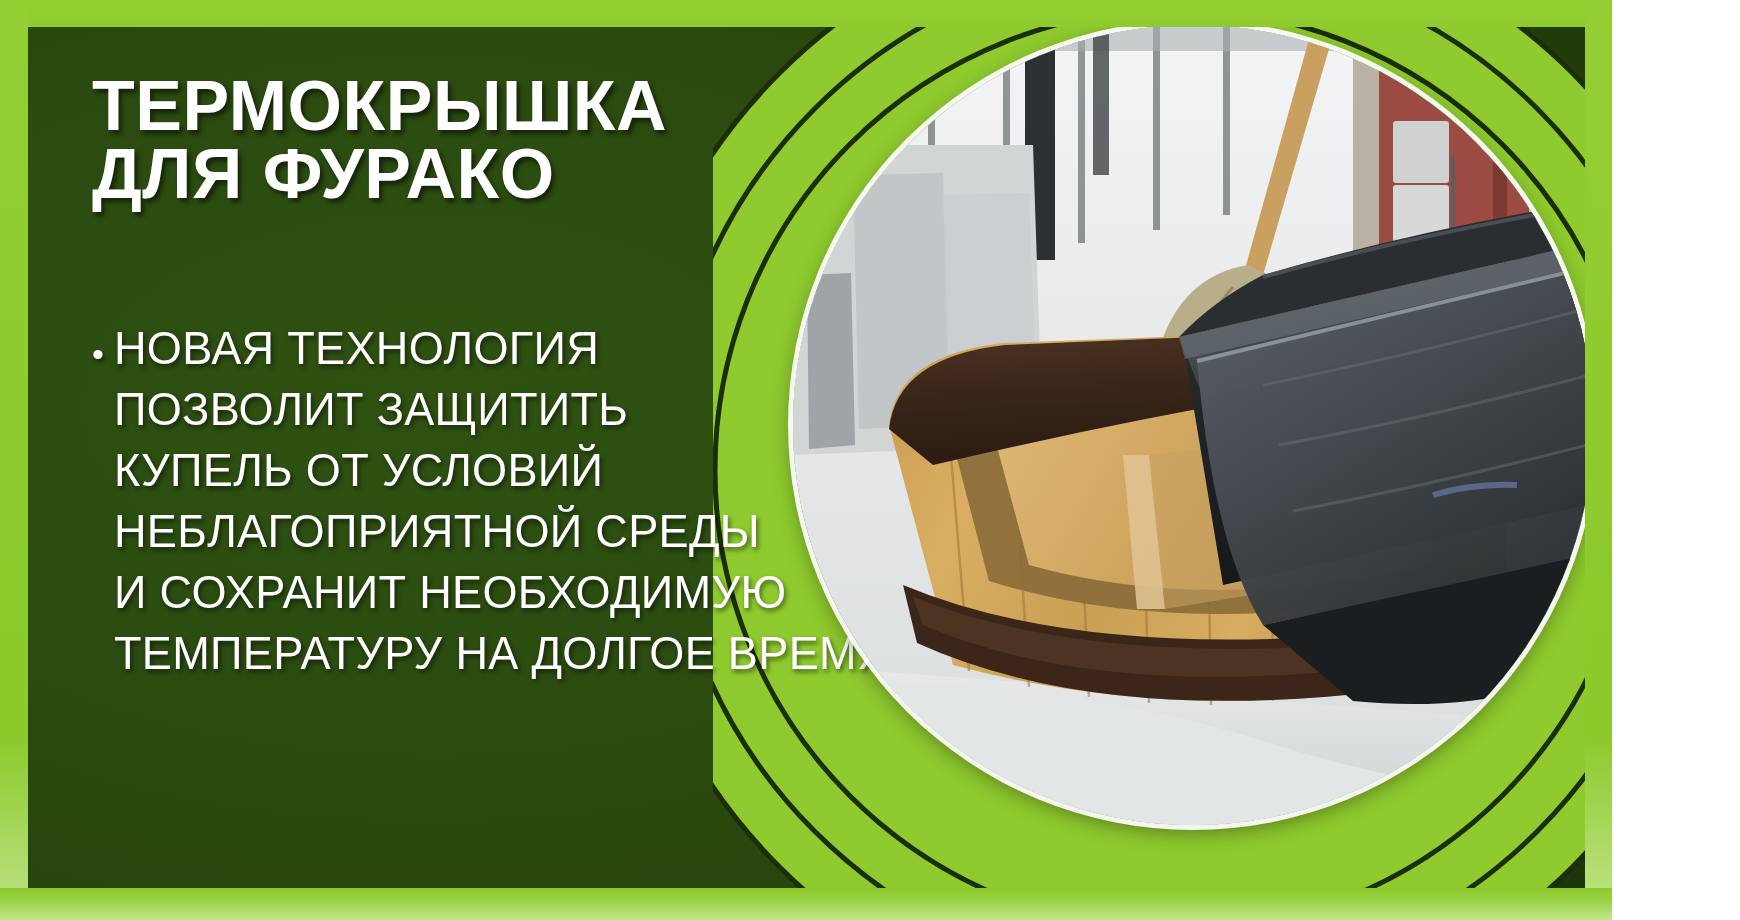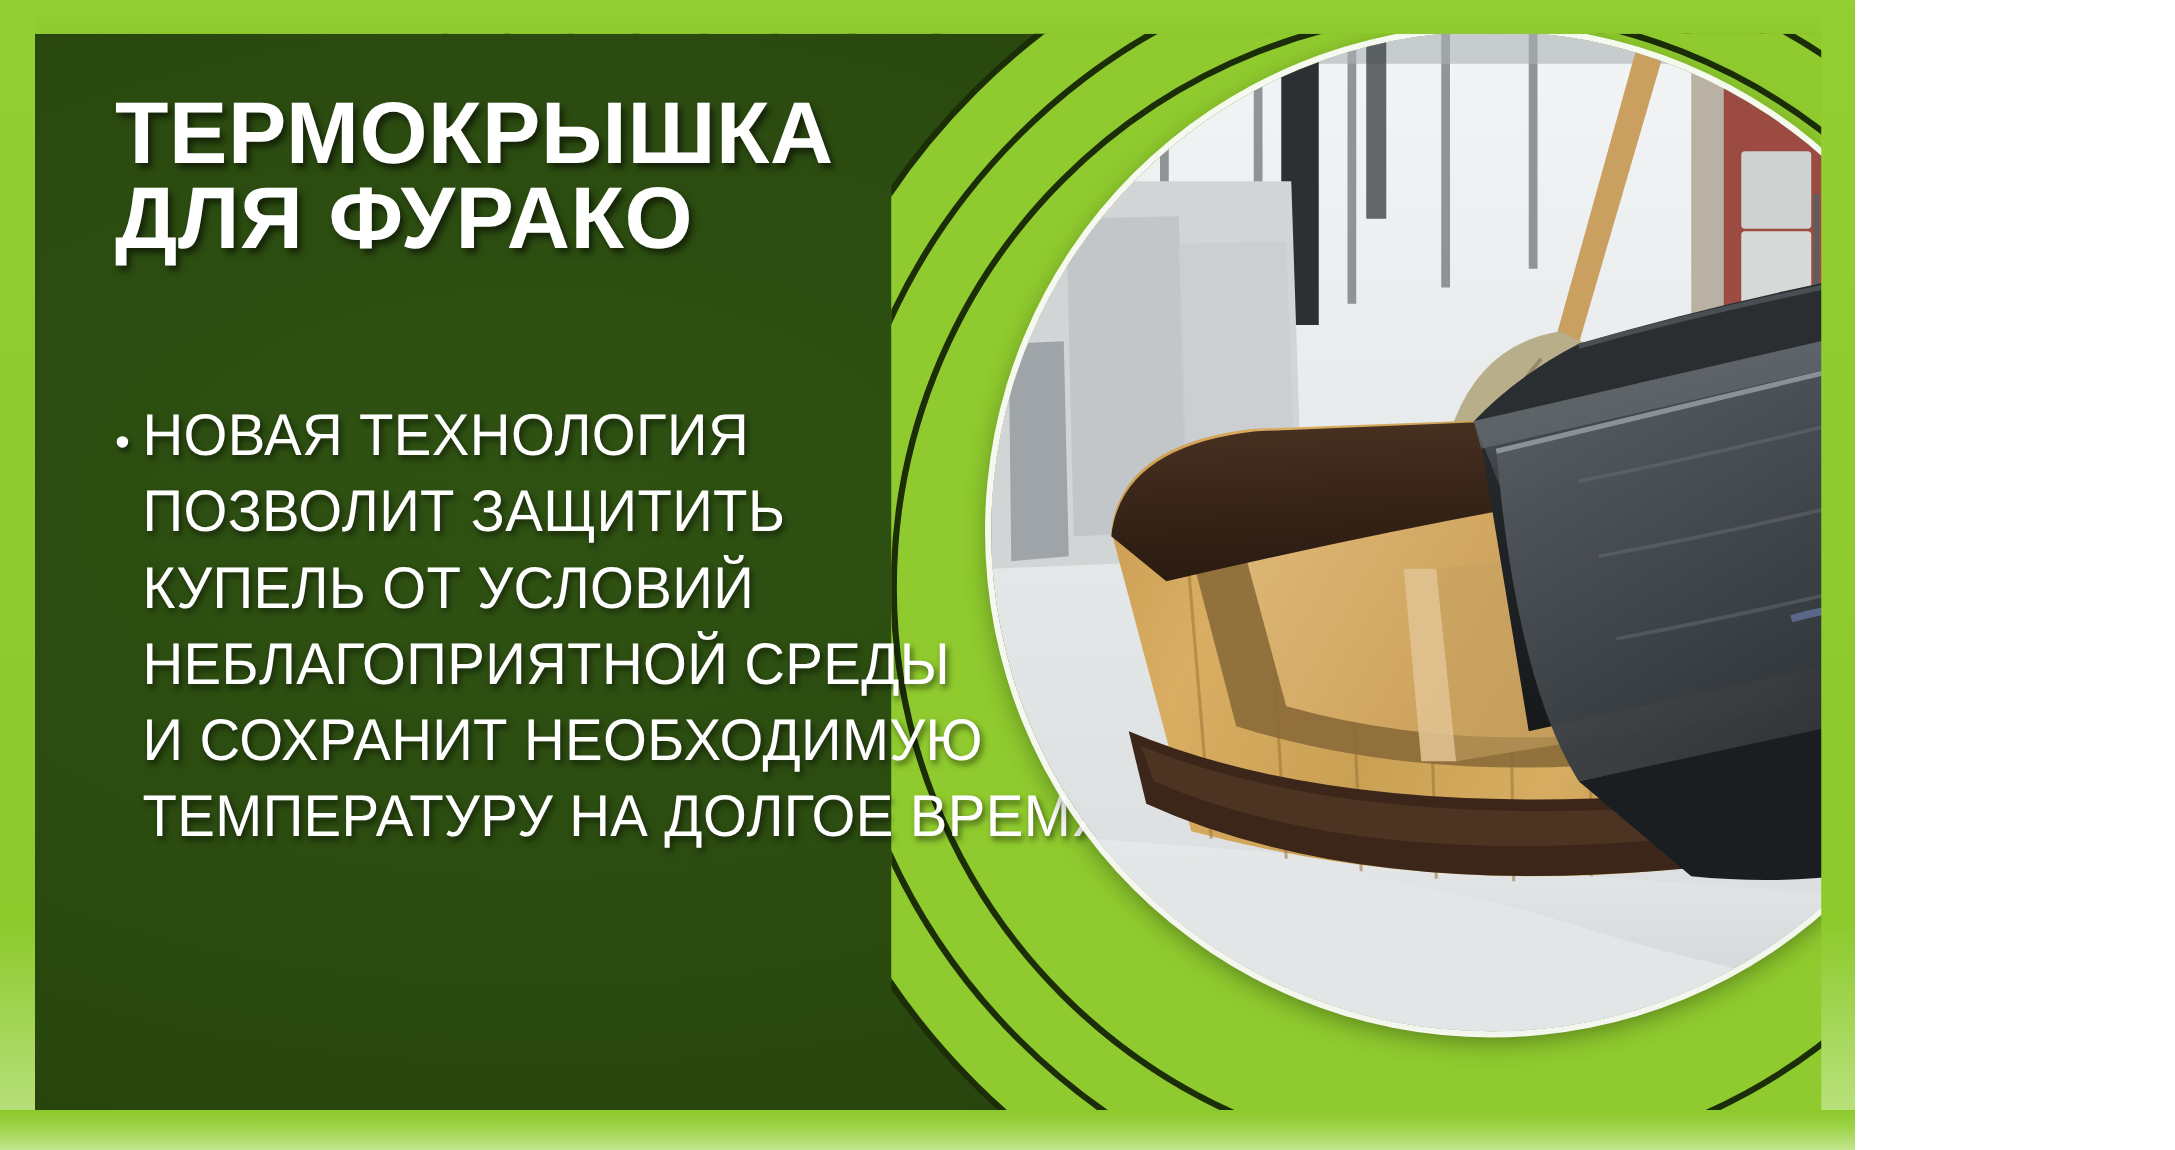--- a/index.html
+++ b/index.html
@@ -3,21 +3,21 @@
 <meta charset="utf-8">
 <style>
   html, body {
     margin: 0;
     padding: 0;
     background: #ffffff;
   }
 
   .banner {
     position: relative;
-    width: 1484px;
+    width: 1612px;
     height: 920px;
     overflow: hidden;
     background: #8FCB2E;
     font-family: "Liberation Sans", sans-serif;
   }
 
   
   .frame-base {
     position: absolute;
     inset: 0;

